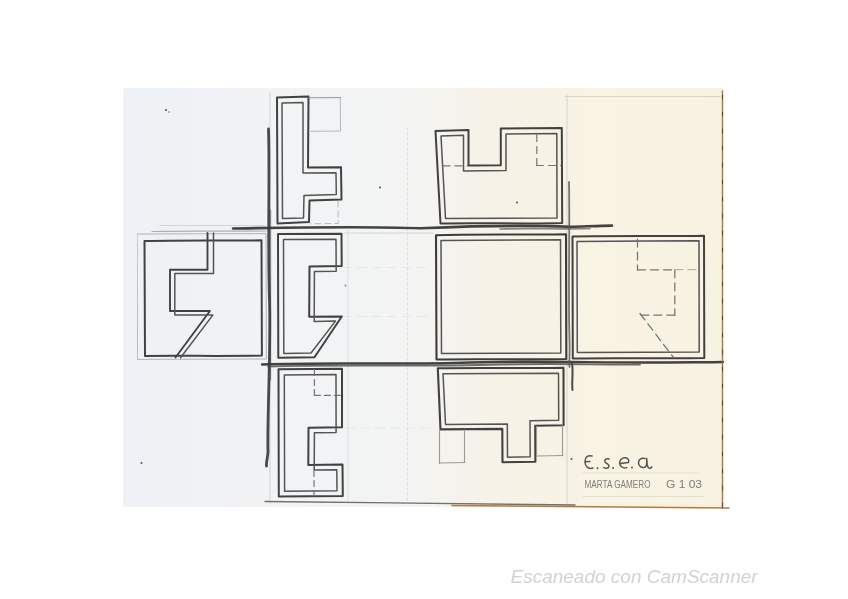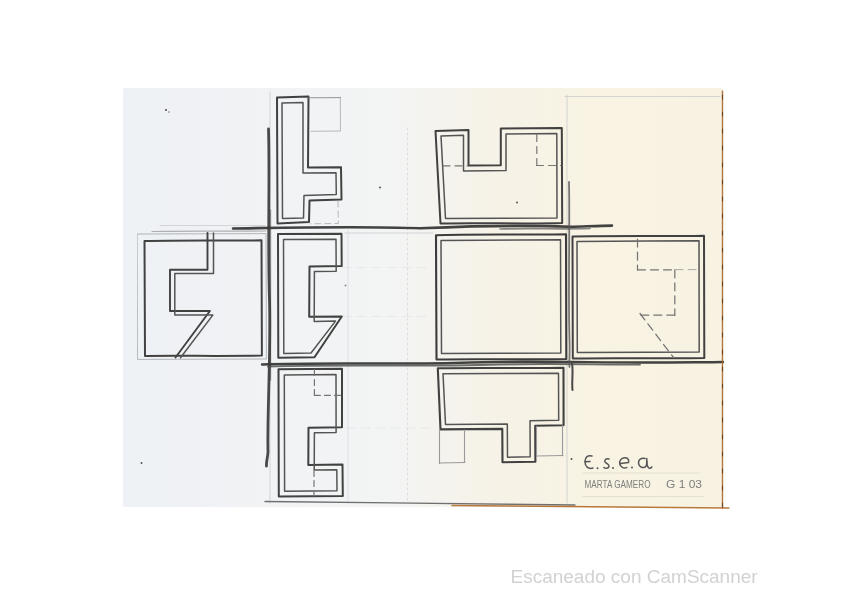--- a/index.html
+++ b/index.html
@@ -1,17 +1,17 @@
 <!DOCTYPE html>
 <html><head>
 <meta charset="utf-8">
 <style>
   html,body{margin:0;padding:0;background:#ffffff;width:848px;height:599px;overflow:hidden;}
   body{font-family:"Liberation Sans", sans-serif;position:relative;}
-  .wm{position:absolute;left:510.5px;top:565.5px;font-size:19px;color:#d2d2d4;letter-spacing:0;white-space:nowrap;}
+  .wm{position:absolute;left:510.5px;top:565.5px;font-size:19px;color:#d2d2d4;letter-spacing:0;white-space:nowrap;font-style:italic;}
 </style>
 </head>
 <body>
 
 <svg width="848" height="599" viewBox="0 0 848 599" xmlns="http://www.w3.org/2000/svg">
 <defs>
   <linearGradient id="paper" x1="0" y1="0" x2="1" y2="0">
     <stop offset="0" stop-color="#eef1f5"></stop>
     <stop offset="0.45" stop-color="#f3f4f4"></stop>
     <stop offset="0.62" stop-color="#f6f2e7"></stop>

